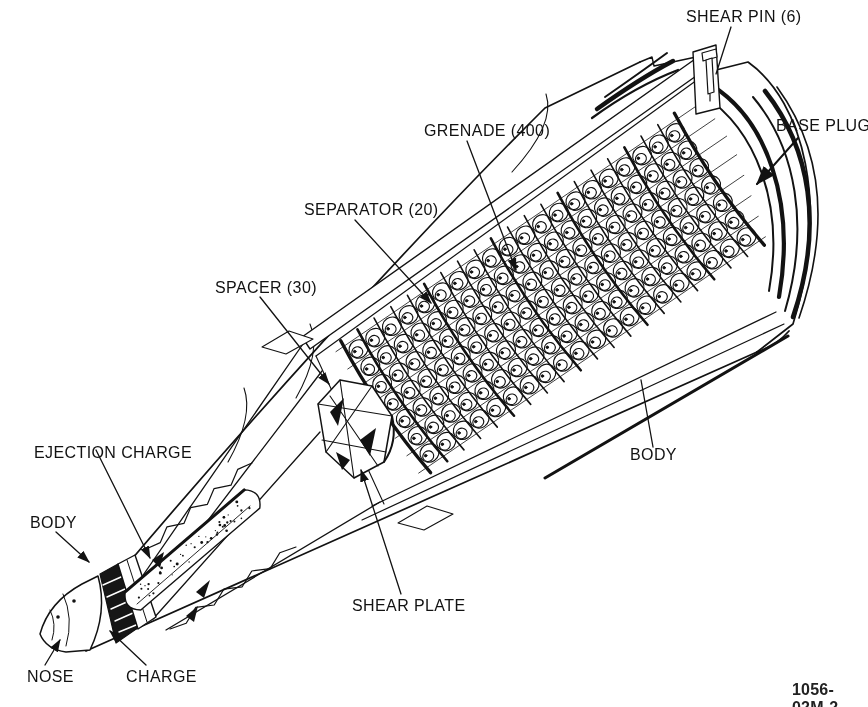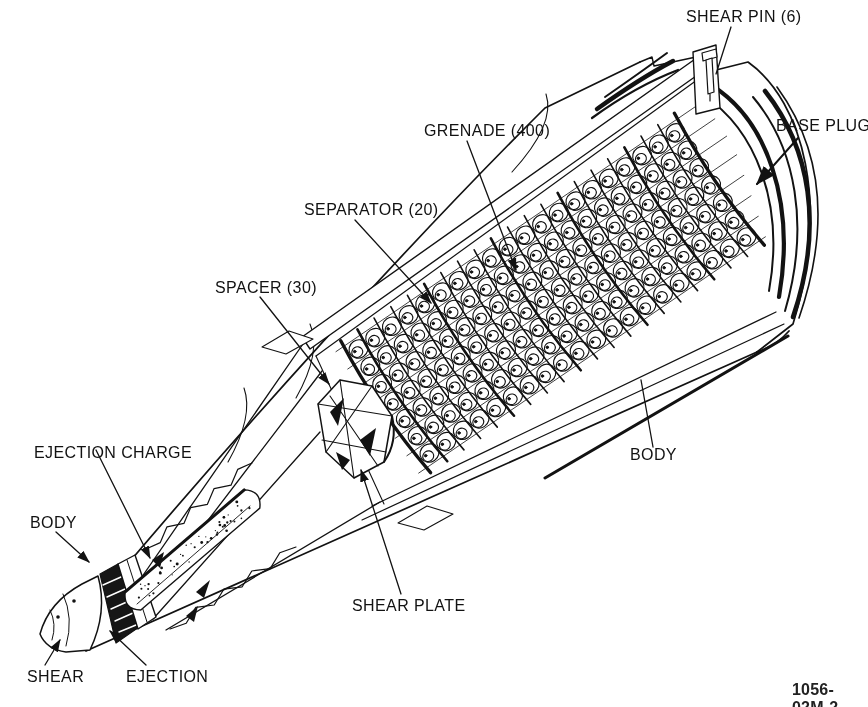--- a/index.html
+++ b/index.html
@@ -650,18 +650,18 @@
 <div class="labels">
   <div class="lbl" style="left:686px;top:8px">SHEAR PIN (6)</div>
   <div class="lbl" style="left:424px;top:122px">GRENADE (400)</div>
   <div class="lbl" style="left:776px;top:117px">BASE PLUG</div>
   <div class="lbl" style="left:304px;top:201px">SEPARATOR (20)</div>
   <div class="lbl" style="left:215px;top:279px">SPACER (30)</div>
   <div class="lbl" style="left:34px;top:444px">EJECTION CHARGE</div>
   <div class="lbl" style="left:30px;top:514px">BODY</div>
   <div class="lbl" style="left:630px;top:446px">BODY</div>
   <div class="lbl" style="left:352px;top:597px">SHEAR PLATE</div>
-  <div class="lbl" style="left:27px;top:668px">SHEAR</div>
-  <div class="lbl" style="left:126px;top:668px">EJECTION</div>
+  <div class="lbl" style="left:27px;top:668px">NOSE</div>
+  <div class="lbl" style="left:126px;top:668px">CHARGE</div>
   <div class="num" style="left:792px;top:681px">1056-02M-2</div>
 </div>
 
 </div>
 
 </body></html>

